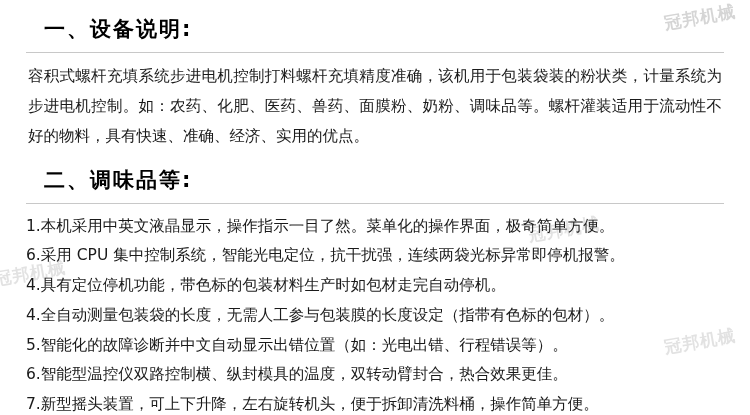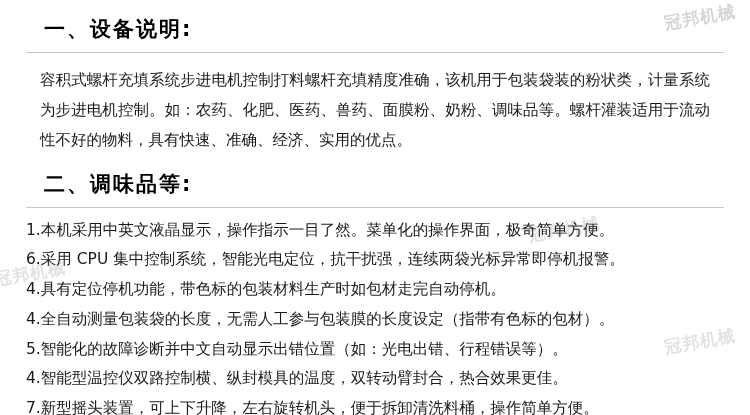--- a/index.html
+++ b/index.html
@@ -39,21 +39,21 @@
   .section-rule {
     height: 0;
     border-bottom: 1px solid #c8c8c8;
     margin: 2px 0 8px 0;
   }
   .para {
     font-size: 15.5px;
     line-height: 1.95;
     color: #1a1a1a;
     text-align: justify;
-    margin: 12px;
+    margin: 0;
     padding: 0 2px;
   }
   .list {
     margin: 0;
     padding: 0;
     list-style: none;
   }
   .list-item {
     font-size: 15.5px;
     line-height: 1.92;
@@ -111,19 +111,19 @@
 
   <div class="section">
     <h2 class="section-heading">二、调味品等:</h2>
     <div class="section-rule"></div>
     <ul class="list">
       <li class="list-item">1.本机采用中英文液晶显示，操作指示一目了然。菜单化的操作界面，极奇简单方便。</li>
       <li class="list-item">6.采用 CPU 集中控制系统，智能光电定位，抗干扰强，连续两袋光标异常即停机报警。</li>
       <li class="list-item">4.具有定位停机功能，带色标的包装材料生产时如包材走完自动停机。</li>
       <li class="list-item">4.全自动测量包装袋的长度，无需人工参与包装膜的长度设定（指带有色标的包材）。</li>
       <li class="list-item">5.智能化的故障诊断并中文自动显示出错位置（如：光电出错、行程错误等）。</li>
-      <li class="list-item">4.智能型温控仪双路控制横、纵封模具的温度，双转动臂封合，热合效果更佳。</li>
+      <li class="list-item">6.智能型温控仪双路控制横、纵封模具的温度，双转动臂封合，热合效果更佳。</li>
       <li class="list-item">7.新型摇头装置，可上下升降，左右旋转机头，便于拆卸清洗料桶，操作简单方便。</li>
 
     </ul>
   </div>
 
 </div>
 
 </body></html>

